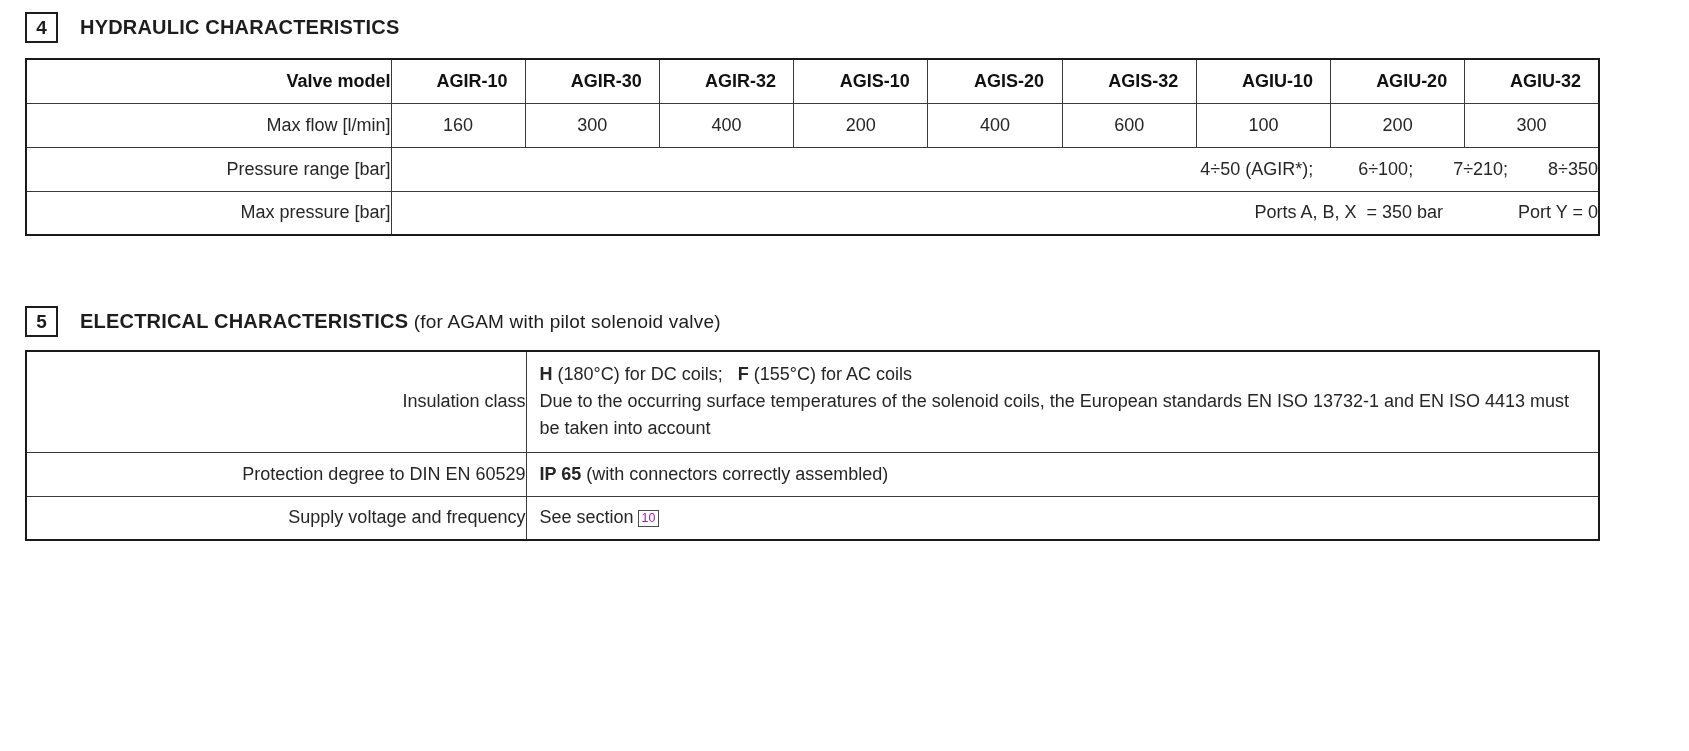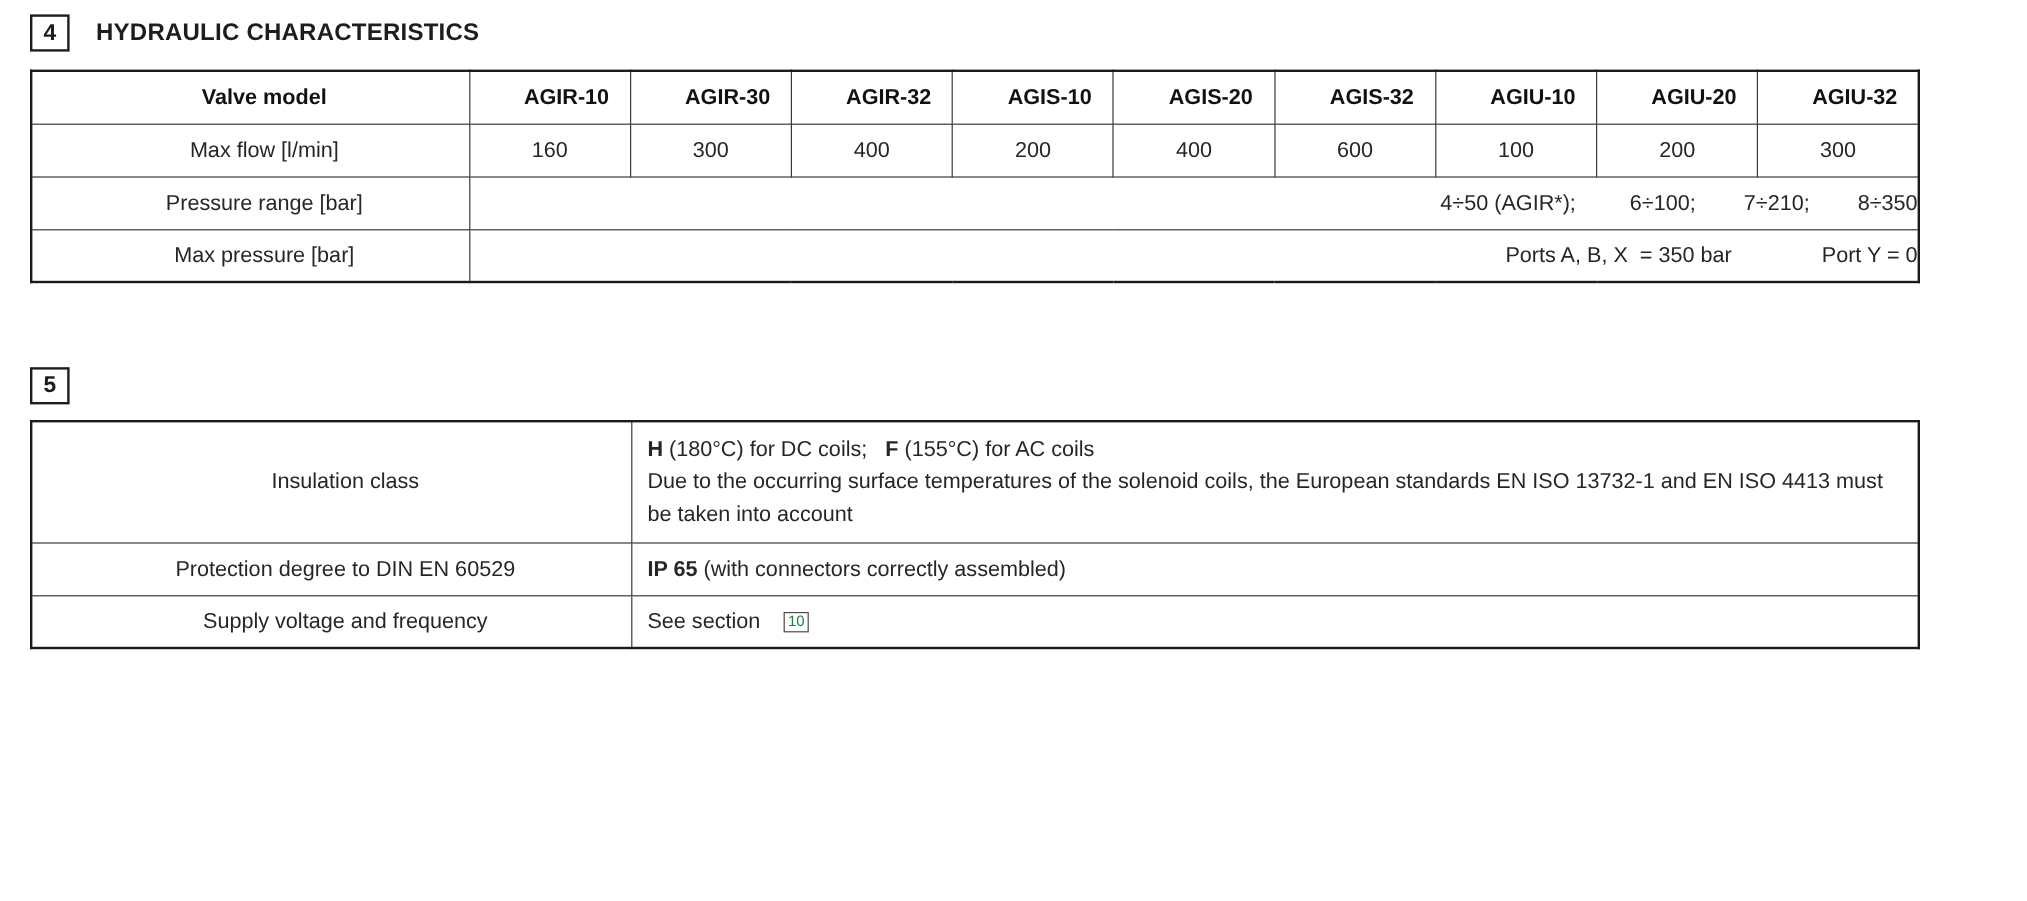--- a/index.html
+++ b/index.html
@@ -51,43 +51,43 @@
     border-collapse: collapse;
     table-layout: fixed;
     width: 1575px;
     font-size: 18px;
     color: #262626;
   }
   table { border: 2px solid #1a1a1a; }
   td, th { border: 1.5px solid #3a3a3a; padding: 0; height: 44px; }
   th { font-size: 18px; color: #111111; padding-left: 28px; }
   .cell-label {
-    text-align: center;
+    text-align: right;
     padding-left: 23px;
     font-weight: normal;
   }
   th.cell-label { font-weight: bold; }
   .cell-center { text-align: center; }
   .cell-span { text-align: right; white-space: pre; }
   .t1 .col-label { width: 365px; }
   .t2 .col-label { width: 500px; }
   .t2 td.cell-value { text-align: left; padding-left: 13px; }
   .t2 tr.tall td { height: 101px; vertical-align: middle; }
   .multi { line-height: 1.5; padding: 6px 14px 6px 0; }
   .b { font-weight: bold; }
   .ws-pre { white-space: pre; }
   .ref-box {
     display: inline-block;
     border: 1.5px solid #4a4a4a;
     font-size: 12.5px;
     line-height: 15px;
     padding: 0 3px;
-    margin-left: 19px;
+    margin-left: 4px;
     vertical-align: 1px;
-    color: #15803d;
+    color: #a21caf;
   }
   .gap-between-sections { height: 70px; }
   .t2-headgap { margin-bottom: 13px; }
 </style>
 </head>
 <body>
 
 <div class="page">
 
   <div class="sec-head">
@@ -129,20 +129,21 @@
       <td class="cell-label">Max pressure [bar]</td>
       <td class="cell-span" colspan="9">Ports A, B, X  = 350 bar               Port Y = 0</td>
     </tr>
   </tbody>
     </table>
 
   <div class="gap-between-sections"></div>
 
   <div class="sec-head t2-headgap">
     <div class="sec-num">5</div>
+    <div class="sec-title"><span>ELECTRICAL CHARACTERISTICS</span><span class="sec-sub"> (for AGAM with pilot solenoid valve)</span></div>
   </div>
 
   <table class="t2">
     <tbody>
         <tr class="tall">
       <td class="cell-label col-label">Insulation class</td>
       <td class="cell-value">
         <div class="multi">
           <div><span class="b">H</span><span class="ws-pre"> (180°C) for DC coils;   </span><span class="b">F</span><span> (155°C) for AC coils</span></div>
           <div>Due to the occurring surface temperatures of the solenoid coils, the European standards EN ISO 13732-1 and EN ISO 4413 must be taken into account</div>

